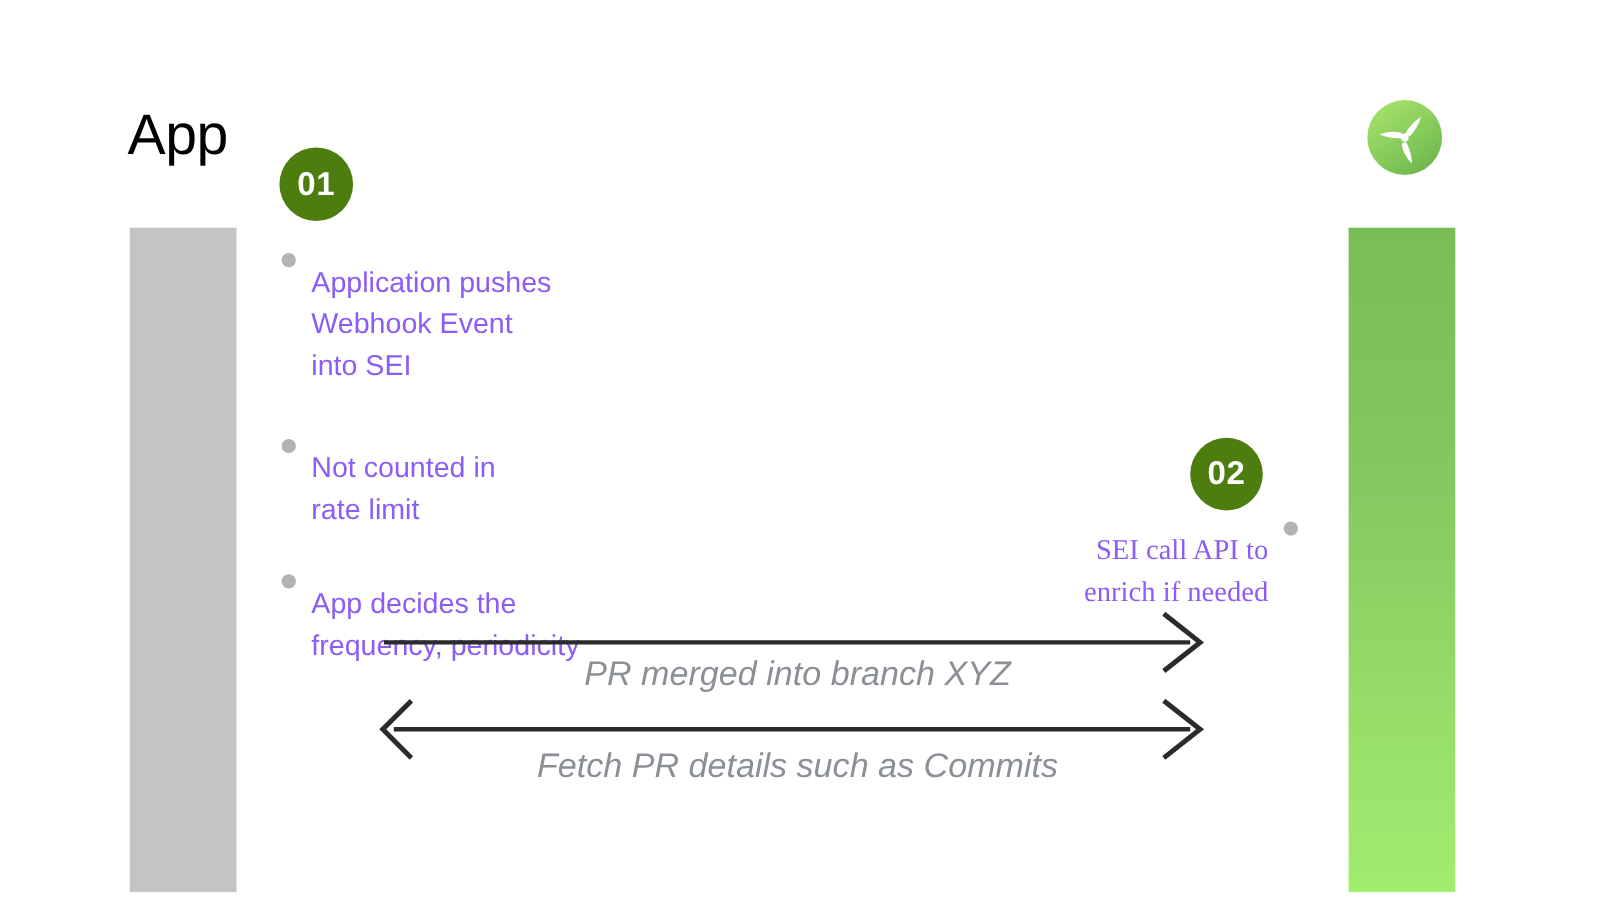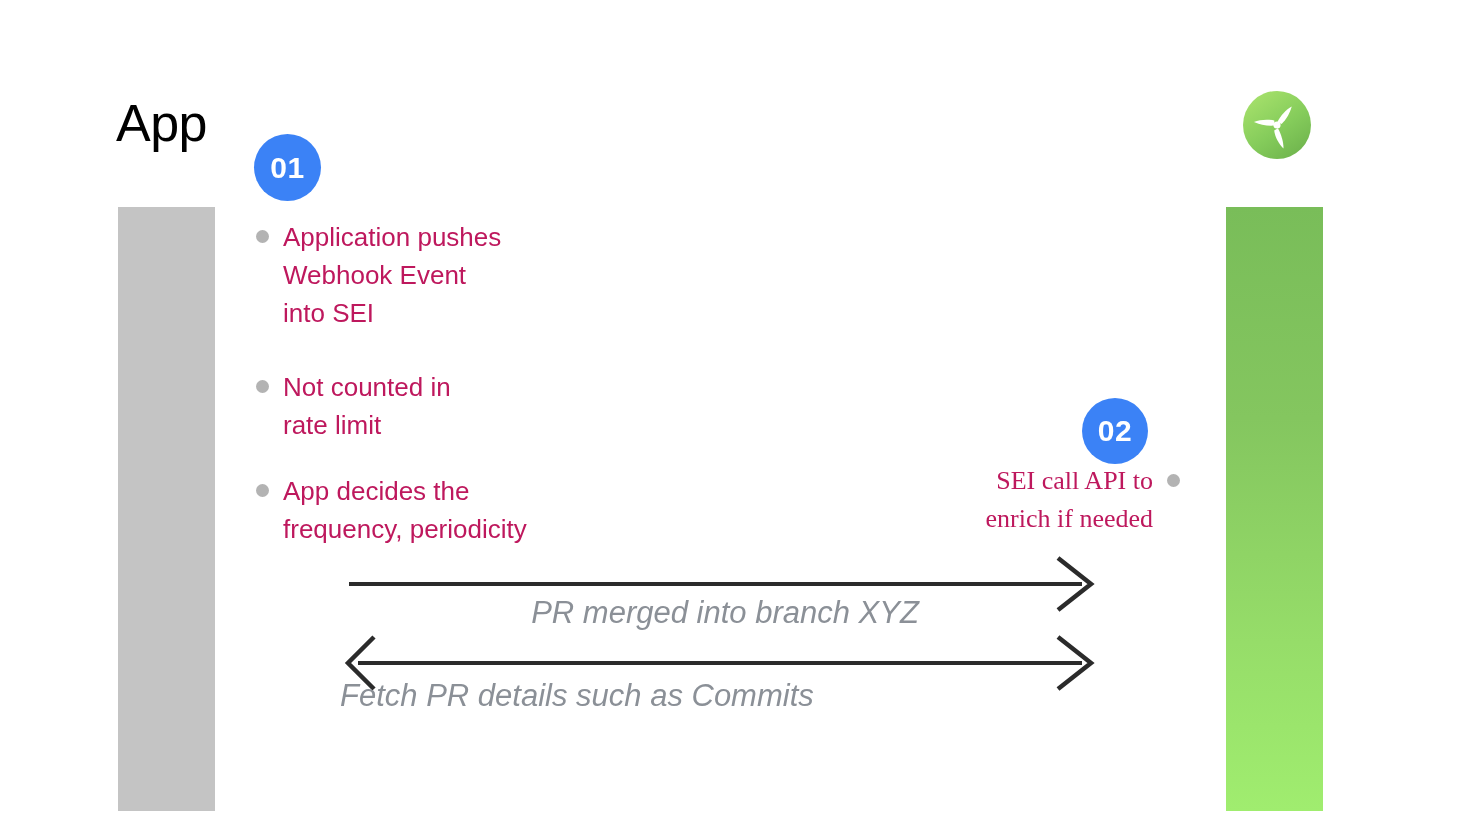--- a/index.html
+++ b/index.html
@@ -55,21 +55,21 @@
     left: 1242px;
     top: 90px;
     width: 70px;
     height: 70px;
   }
 
   
   .step-badge {
     position: absolute;
     border-radius: 50%;
-    background: #3b82f6;
+    background: #4d7c0f;
     display: flex;
     align-items: center;
     justify-content: center;
     color: #ffffff;
     font-weight: 700;
     letter-spacing: 0.5px;
     user-select: none;
   }
   .badge-01 {
     left: 254px;
@@ -100,22 +100,23 @@
     flex: 0 0 auto;
     width: 13px;
     height: 13px;
     border-radius: 50%;
     background: #b3b3b3;
     margin-top: 12px;
   }
   .bullet-text {
     font-size: 26px;
     line-height: 38px;
-    color: #be185d;
+    color: #8b5cf6;
     white-space: pre-line;
+    margin-top: 19px;
   }
 
   
   .left-bullets {
     left: 256px;
     top: 218px;
     width: 420px;
   }
   .left-bullets .bullet-text { margin-left: 14px; }
   .left-bullets .row-gap-big { margin-bottom: 36px; }
@@ -166,21 +167,21 @@
   .label-1 {
     left: 340px;
     top: 595px;
     width: 770px;
     text-align: center;
   }
   .label-2 {
     left: 340px;
     top: 678px;
     width: 770px;
-    text-align: left;
+    text-align: center;
     font-style: italic;
   }
 </style>
 </head>
 <body>
 
 <div id="slide">
 
   <div class="slide-title">App</div>
 

